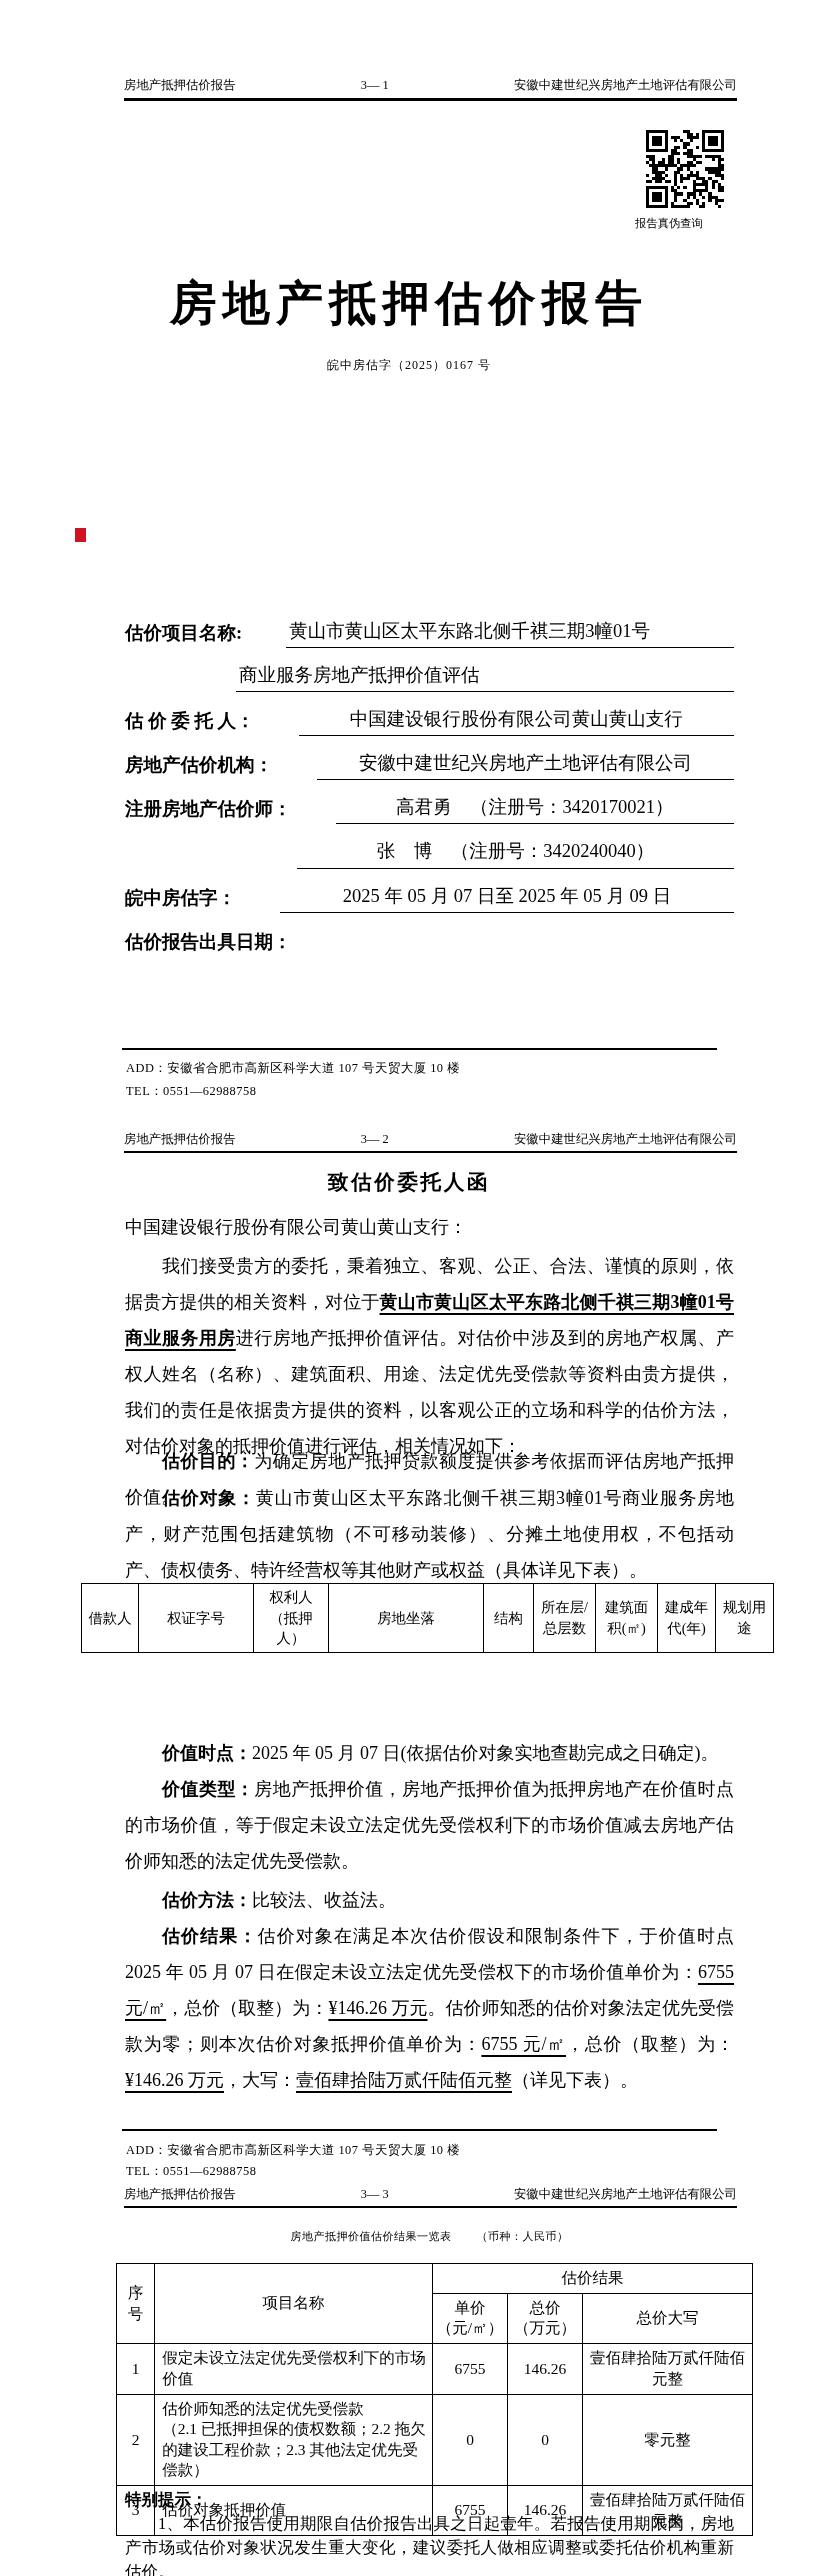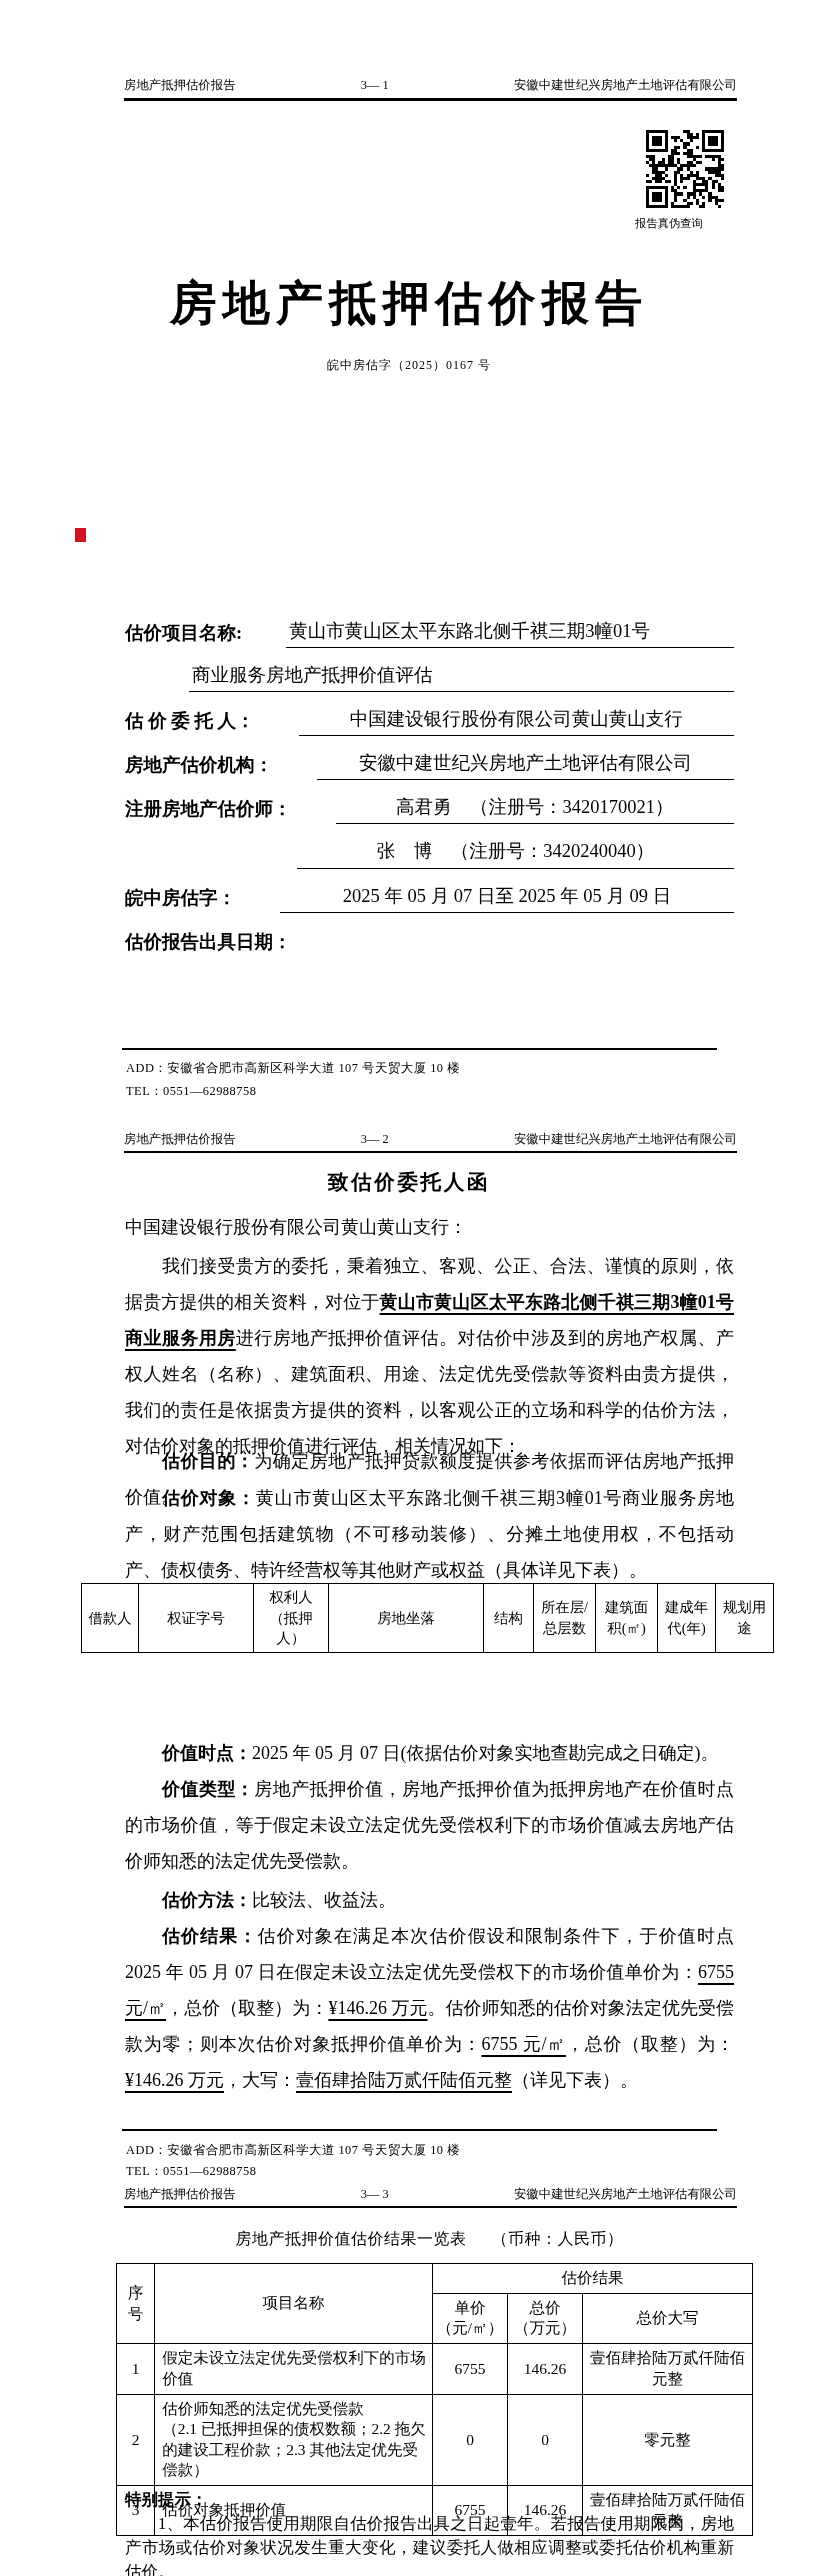--- a/index.html
+++ b/index.html
@@ -33,21 +33,21 @@
   .u{text-decoration:underline;text-decoration-thickness:1.5px;text-underline-offset:5.2px;}
   
   table{border-collapse:collapse;table-layout:fixed;}
   .ptable{font-size:14.4px;line-height:20.6px;}
   .ptable th,.ptable td{border:1px solid #000;text-align:center;vertical-align:middle;white-space:pre-line;font-weight:normal;padding:3.1px 2.1px;}
   .ptable .phead th{height:49px;}
   .ptable .pdata td{height:89px;}
   .rtable{font-size:15.5px;line-height:20.6px;}
   .rtable th,.rtable td{border:1px solid #000;text-align:center;vertical-align:middle;white-space:pre-line;font-weight:normal;padding:4.1px 3.1px;}
   .rtable td.item{text-align:left;padding-left:7.2px;}
-  .rtitle{left:125px;width:609px;text-align:center;font-size:16px;letter-spacing:0.5px;}
+  .rtitle{left:125px;width:609px;text-align:center;font-size:11px;letter-spacing:0.5px;}
   .rtitle .cur{margin-left:25px;}
   
   .notes{left:125px;width:609px;font-size:16.5px;line-height:24px;text-align:justify;}
   .notes .nt{font-weight:bold;}
   .notes .ni{text-indent:33px;}
   .qrcap{text-align:center;font-size:11.3px;}
 </style>
 </head>
 <body>
 
@@ -284,21 +284,21 @@
 <div class="abs doc-no" style="top:357px">皖中房估字（2025）0167 号</div>
 
 <div class="abs seal" style="left:75px;top:528px"></div>
 
 <div class="abs fields" style="top:618px">
   <div class="field">
     <span class="lab">估价项目名称:</span>
     <span class="val left">黄山市黄山区太平东路北侧千祺三期3幢01号</span>
   </div>
   <div class="field">
-    <span class="val left" style="margin-left:64px">商业服务房地产抵押价值评估</span>
+    <span class="val left" style="margin-left:111px">商业服务房地产抵押价值评估</span>
   </div>
   <div class="field">
     <span class="lab">估 价 委 托 人：</span>
     <span class="val">中国建设银行股份有限公司黄山黄山支行</span>
   </div>
   <div class="field">
     <span class="lab">房地产估价机构：</span>
     <span class="val">安徽中建世纪兴房地产土地评估有限公司</span>
   </div>
   <div class="field">

